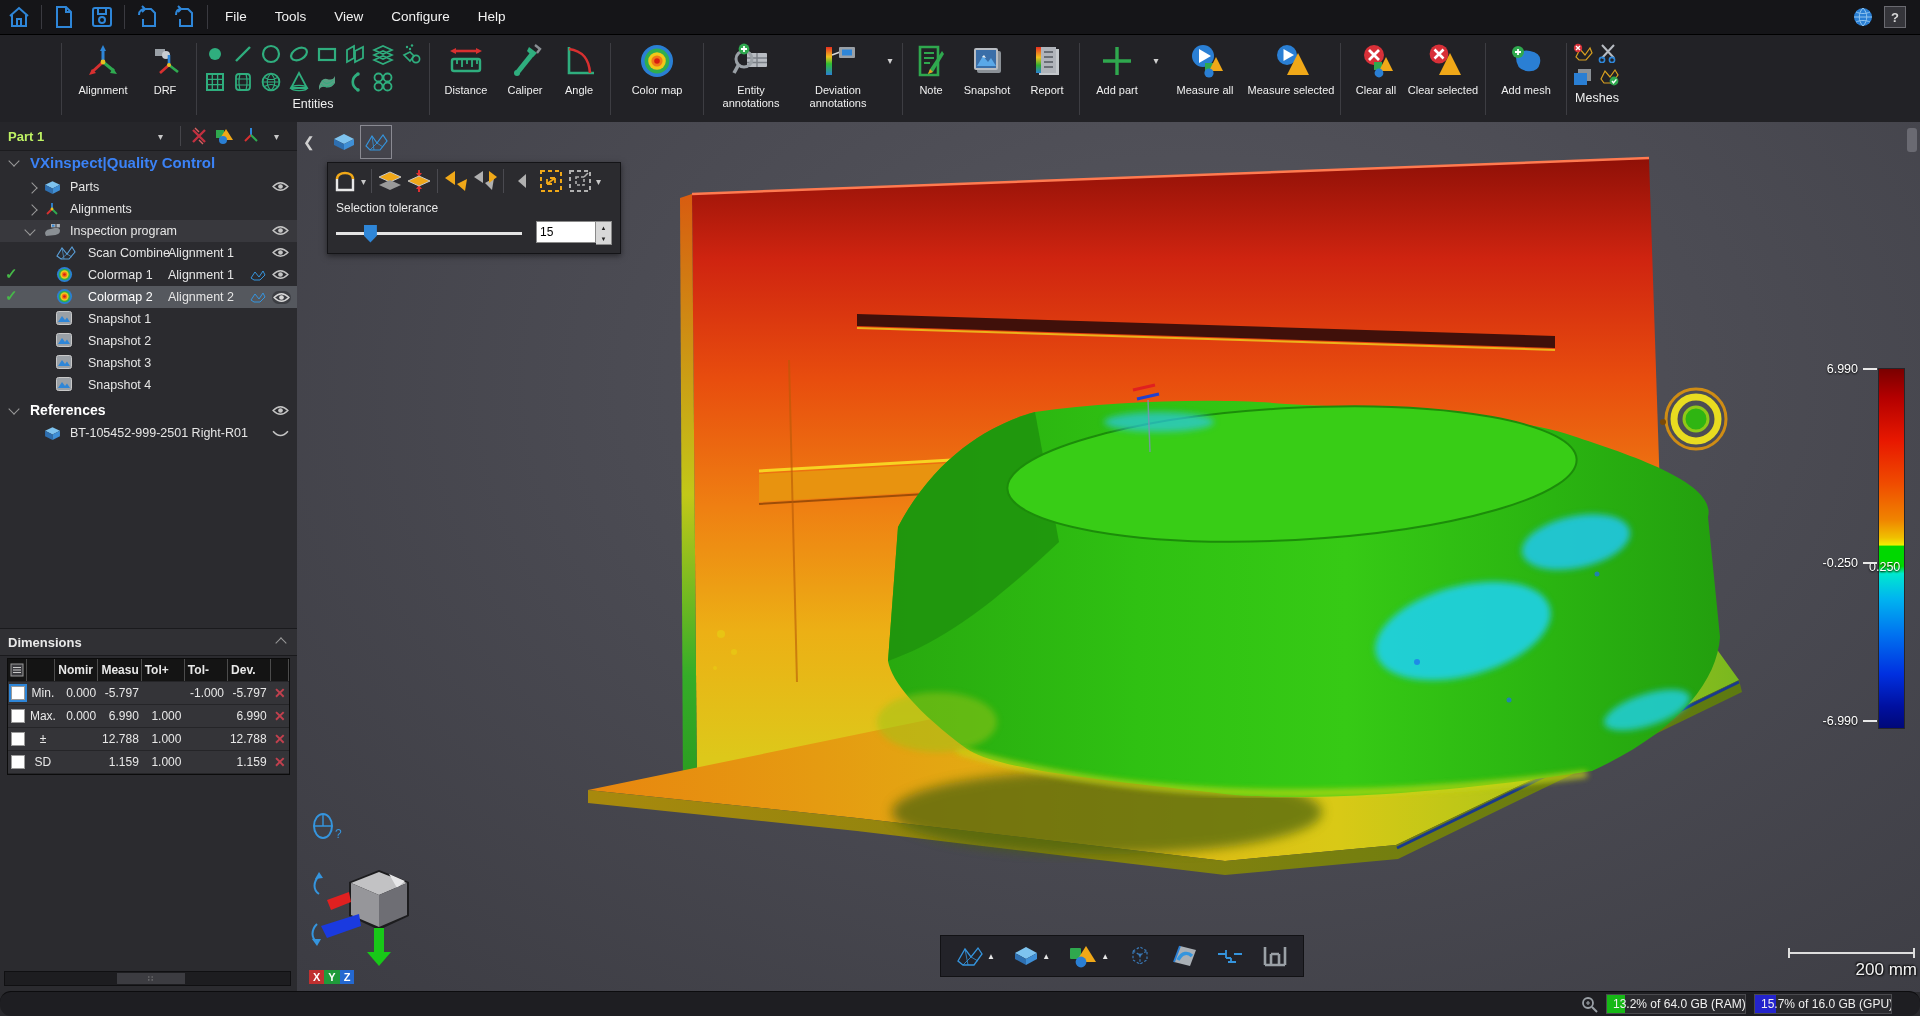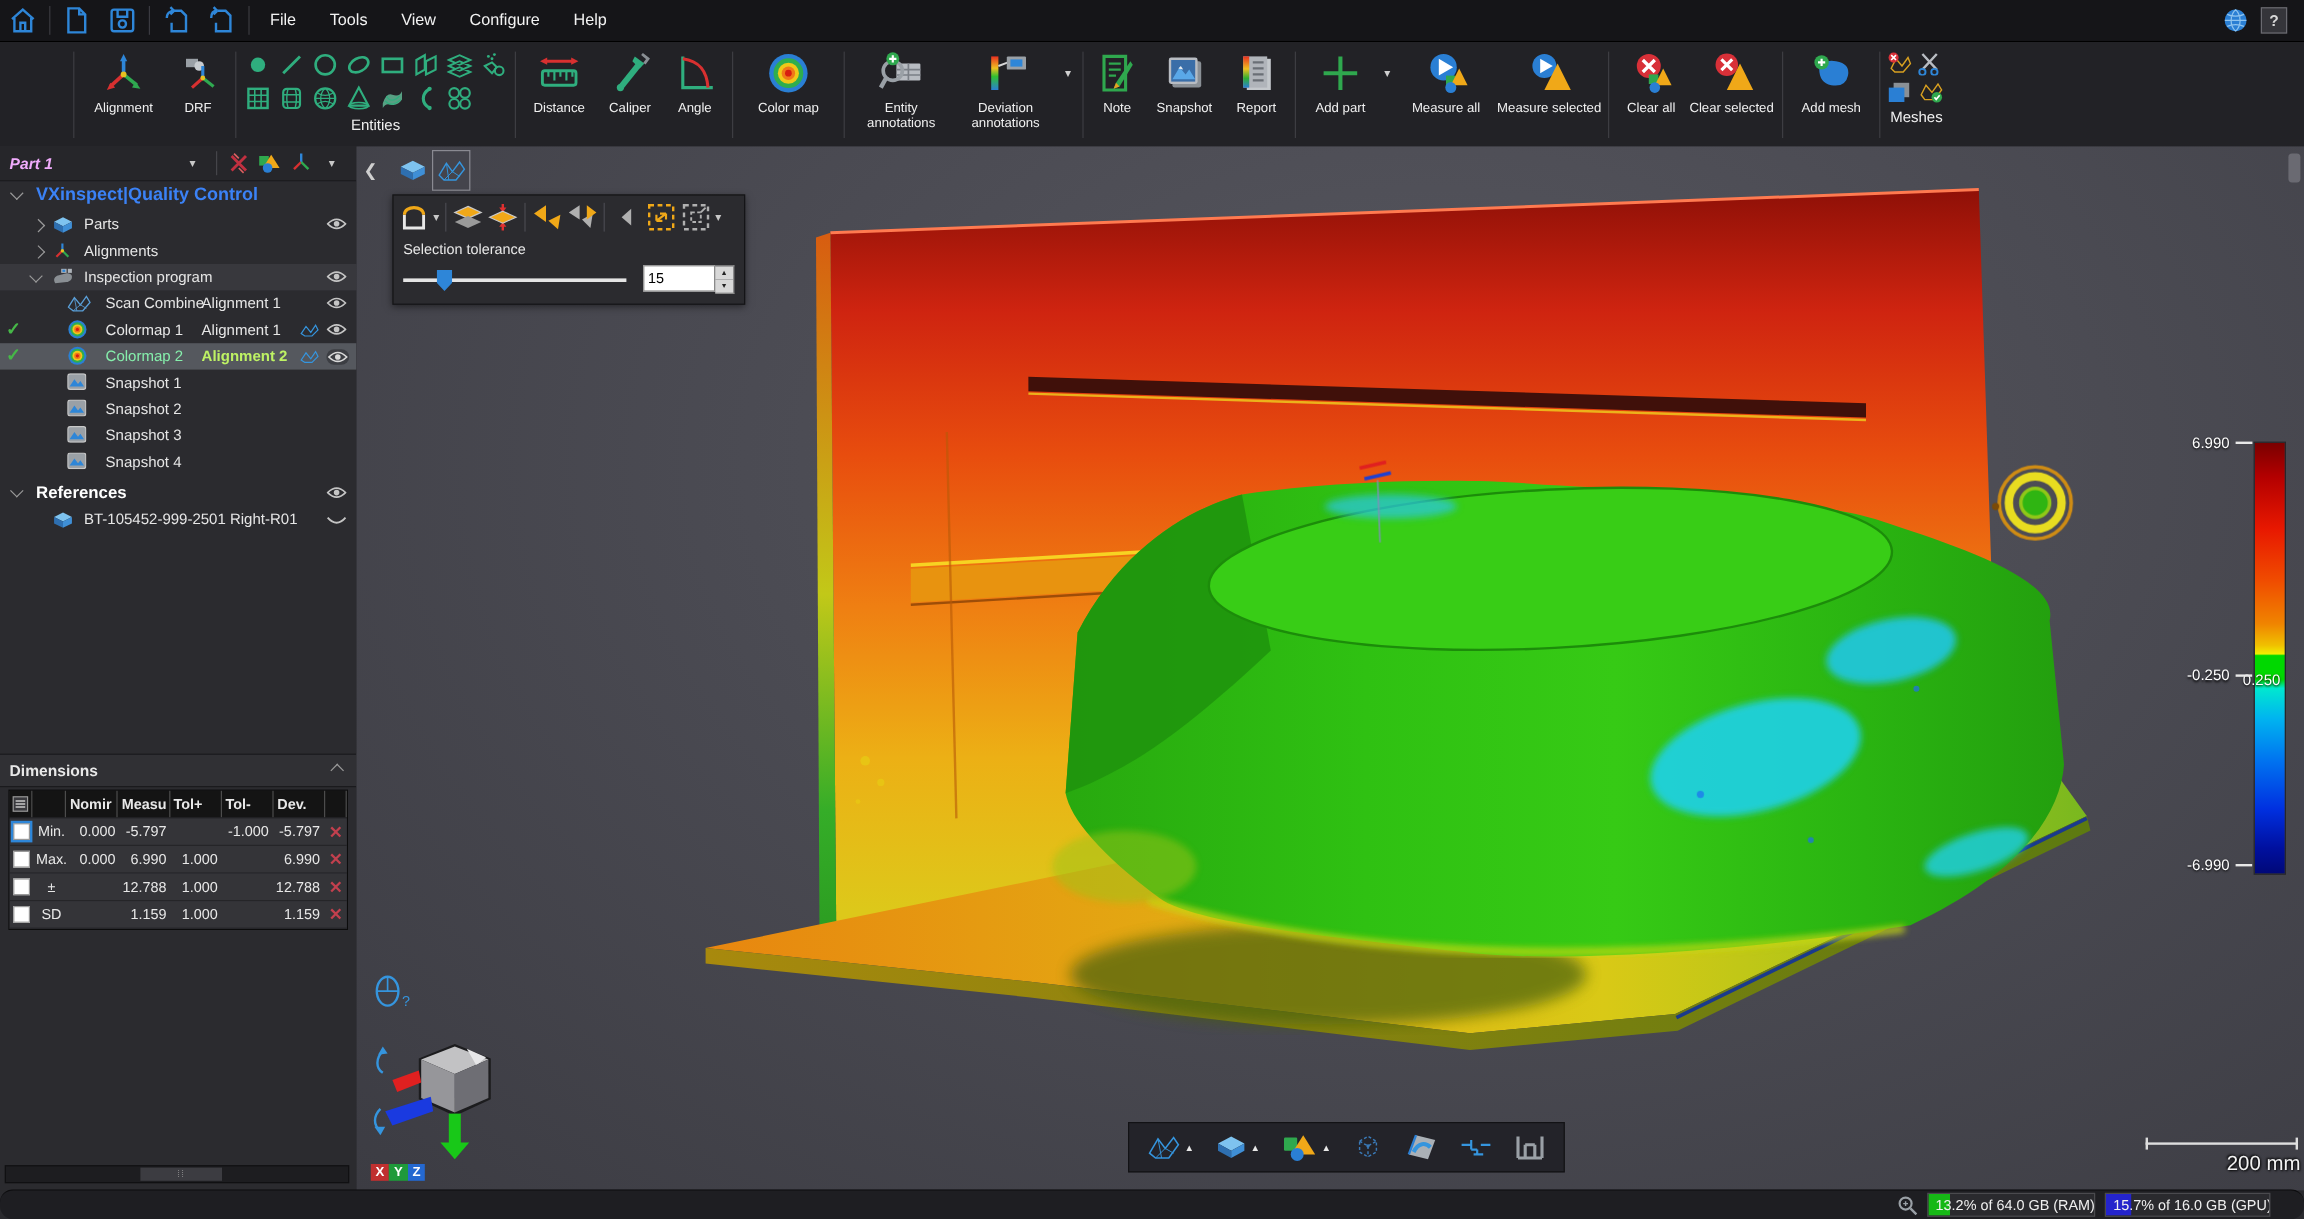--- a/index.html
+++ b/index.html
@@ -21,21 +21,21 @@
   .tb-label{font-size:11px;color:#f0f0f0;text-align:center;line-height:13px;margin-top:2px;}
   .tb-caret{align-self:flex-start;margin-top:20px;color:#d0d0d0;font-size:10px;width:14px;text-align:center;cursor:pointer;}
   .ent-group{display:flex;flex-direction:column;align-items:center;padding-top:6px;}
   .ent-grid{display:grid;grid-template-columns:repeat(8,26px);grid-auto-rows:26px;gap:2px;}
   .ent-grid .eicon{display:flex;align-items:center;justify-content:center;cursor:pointer;}
   .grp-label{font-size:12.5px;color:#f0f0f0;margin-top:2px;}
   .meshes-grid{display:grid;grid-template-columns:24px 24px;grid-auto-rows:22px;gap:2px;padding-top:2px;}
   
   .sidebar{position:absolute;top:122px;left:0;width:297px;bottom:24px;background:#2b2b2f;border-right:1px solid #18181b;}
   .side-head{position:absolute;top:0;left:0;right:0;height:28px;background:#26262a;border-bottom:1px solid #1c1c1f;display:flex;align-items:center;font-size:13px;}
-  .side-head .pname{margin-left:8px;font-weight:bold;color:#f0abfc;font-style:italic;}
+  .side-head .pname{margin-left:8px;font-weight:bold;color:#bef264;}
   .caret{color:#c8c8c8;font-size:10px;}
   .trow{position:absolute;left:0;right:0;height:22px;display:flex;align-items:center;font-size:12.5px;color:#e6e6e6;cursor:pointer;}
   .trow .lab{position:absolute;white-space:nowrap;}
   .chev{position:absolute;width:7px;height:7px;border-right:1.6px solid #9a9a9a;border-bottom:1.6px solid #9a9a9a;}
   .chev.down{transform:rotate(45deg);}
   .chev.right{transform:rotate(-45deg);}
   .eye{position:absolute;left:272px;top:5px;}
   .tick{position:absolute;left:5px;color:#46b848;font-size:15px;font-weight:bold;top:1px;}
   .minimesh{position:absolute;left:250px;top:5px;}
   
@@ -661,22 +661,22 @@
       <span class="tick">✓</span>
       <span style="position:absolute;left:56px;top:2px;">
           <svg width="17" height="17" viewBox="0 0 18 18">
             <circle cx="9" cy="9" r="8" fill="#2a7fd4"></circle>
             <circle cx="9" cy="9" r="6.2" fill="#2fae4e"></circle>
             <circle cx="9" cy="9" r="4.4" fill="#f0c818"></circle>
             <circle cx="9" cy="9" r="2.8" fill="#f07818"></circle>
             <circle cx="9" cy="9" r="1.4" fill="#d81c10"></circle>
           </svg>
         </span>
-      <span class="lab" style="left:88px;color:#86efac;">Colormap 2</span>
-      <span class="lab" style="left:168px;color:#bef264;font-weight:bold;">Alignment 2</span>
+      <span class="lab" style="left:88px;color:#ffffff;">Colormap 2</span>
+      <span class="lab" style="left:168px;color:#e5e5e5;">Alignment 2</span>
       <span class="minimesh">
           <svg width="16" height="12" viewBox="0 0 16 12">
             <path d="M1 9 L5 3 L9 8 L13 2 L15 6 L10 11 L4 11 Z" fill="none" stroke="#3595de" stroke-width="1"></path>
           </svg>
         </span>
       <span class="eye" style="background:#3c3e43;border-radius:8px;padding:1px 1px;">
           <svg width="17" height="11" viewBox="0 0 16 10">
             <path d="M1 5 Q8 -2 15 5 Q8 12 1 5 Z" fill="none" stroke="#d8d8d8" stroke-width="1.3"></path>
             <circle cx="8" cy="5" r="2.2" fill="#d8d8d8"></circle>
           </svg>

